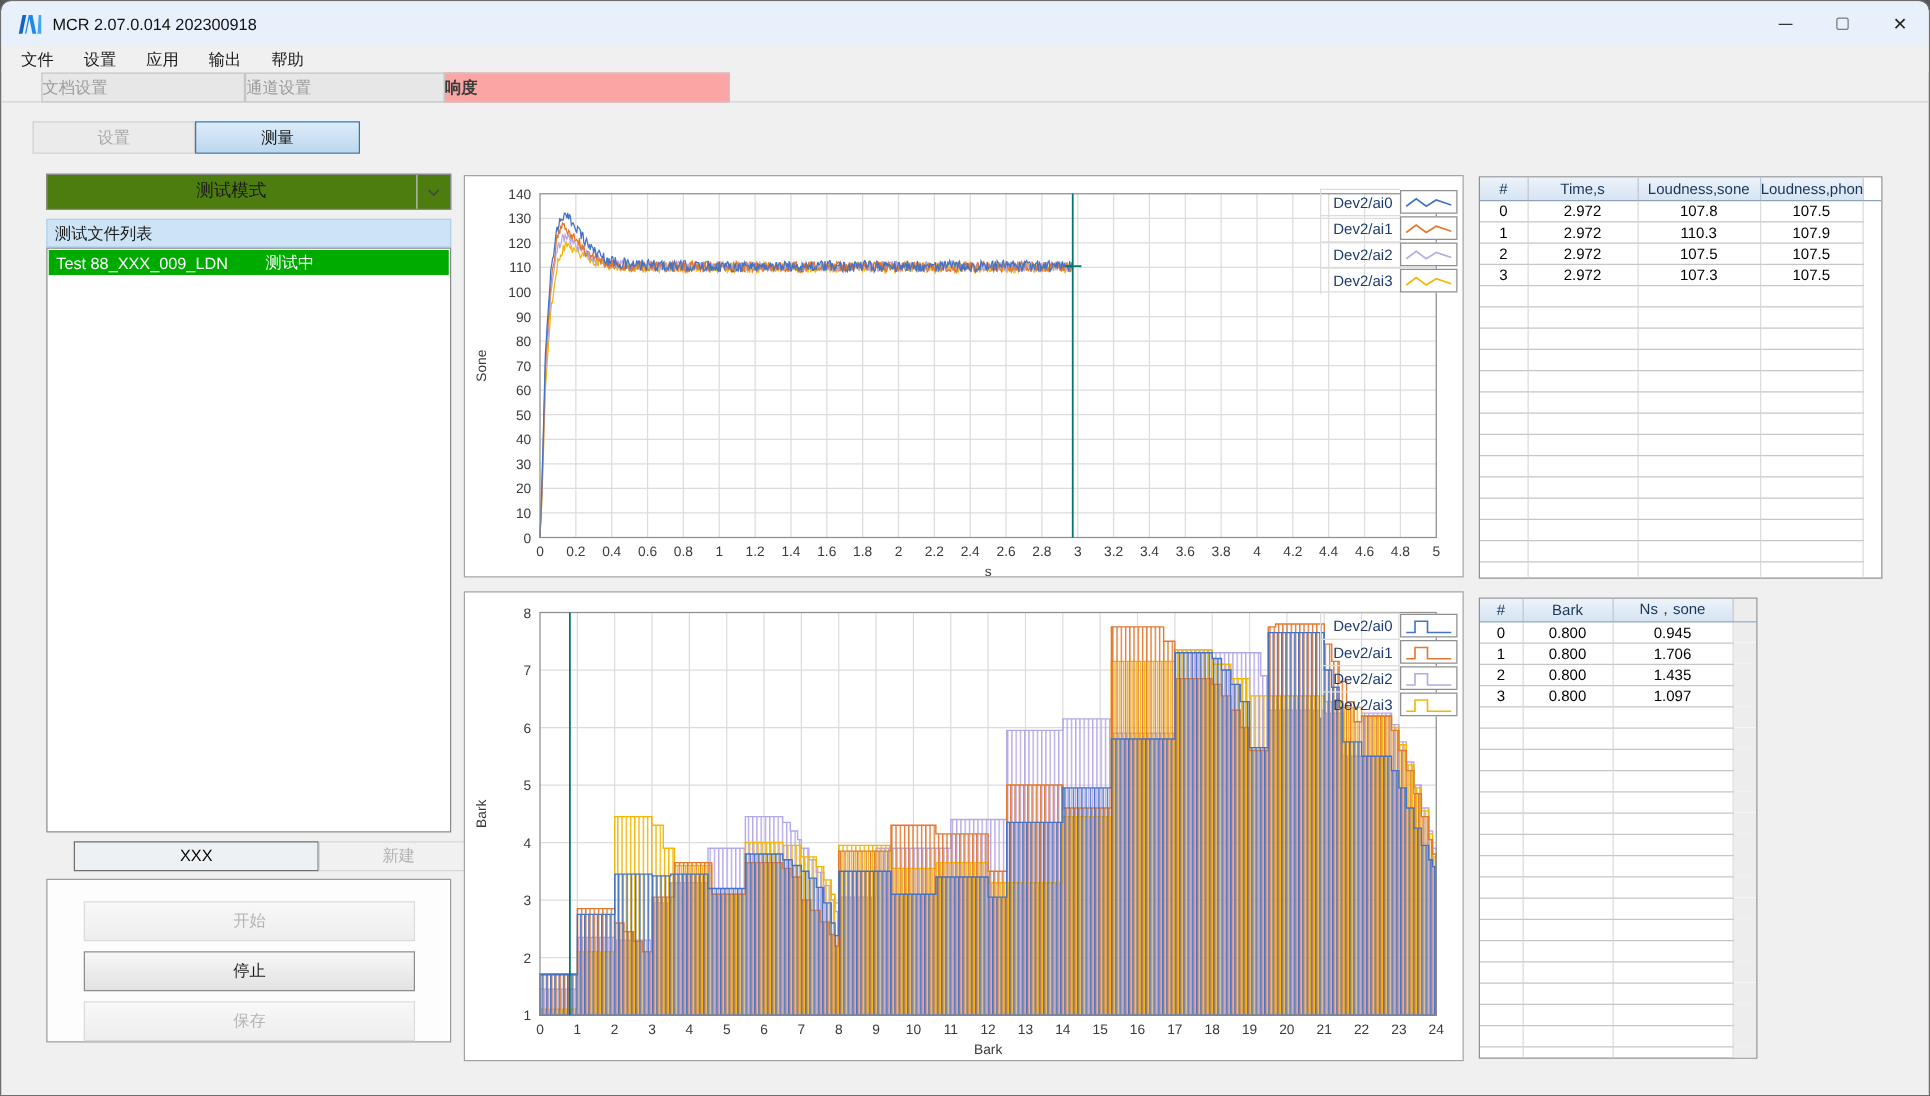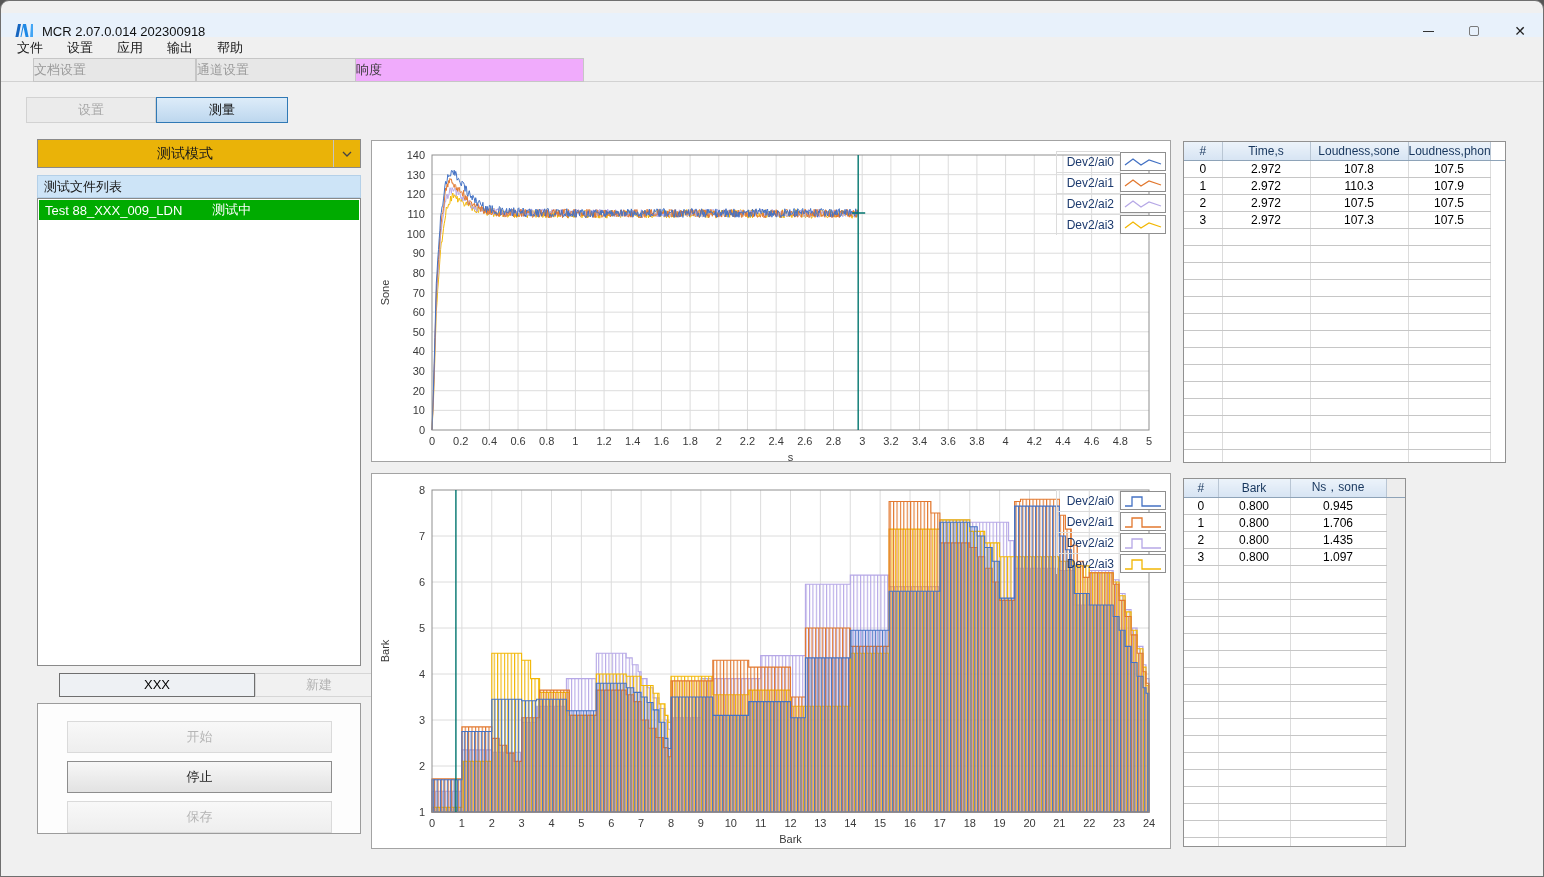--- a/index.html
+++ b/index.html
@@ -1,49 +1,49 @@
 <!DOCTYPE html>
 <html><head>
 <meta charset="utf-8">
 <style>
   *{box-sizing:border-box;margin:0;padding:0}
   html,body{width:1544px;height:877px;overflow:hidden;background:#565656;
     font-family:"Liberation Sans","DejaVu Sans",sans-serif;color:#1a1a1a;}
   #window{position:absolute;left:0;top:0;width:1544px;height:877px;background:#f0f0f0;
     border:1px solid #6f6f6f;border-radius:9px 9px 0 0;overflow:hidden;}
   
-  .titlebar{position:absolute;left:0;top:12px;width:100%;height:36px;background:#e8f1fb;
+  .titlebar{position:absolute;left:0;top:0;width:100%;height:36px;background:#e8f1fb;
     display:flex;align-items:center;}
   .app-icon{margin-left:13px;width:20px;height:17px;flex:0 0 auto;}
   .title-text{margin-left:8px;font-size:13px;color:#111;}
   .win-btns{margin-left:auto;display:flex;height:100%;}
   .win-btn{width:46px;height:100%;display:flex;align-items:center;justify-content:center;}
   .glyph-min{width:11px;height:1px;background:#333;}
   .glyph-max{width:10px;height:10px;border:1px solid #7a7a7a;border-radius:2px;}
   .glyph-close{font-size:14px;color:#222;line-height:1;}
   
   .menubar{position:absolute;left:0;top:36px;width:100%;height:21px;background:#f0f0f0;
     display:flex;align-items:center;padding-left:4px;}
   .menu-item{padding:0 12px;font-size:13px;height:21px;line-height:21px;}
   
   .tabbar{position:absolute;left:0;top:57px;width:100%;height:24px;border-bottom:1px solid #d2d2d2;}
   .tab{position:absolute;top:0;height:24px;line-height:22px;text-align:left;font-size:13px;
     background:#e7e7e7;border:1px solid #c6c6c6;color:#9b9b9b;margin-left:32px;}
-  .tab.active{background:#f0abfc;color:#3c3c3c;}
+  .tab.active{background:#fca5a5;color:#3c3c3c;font-weight:bold;}
   #tab-0{left:0;width:163px}
   #tab-1{left:163px;width:179px}
   #tab-2{left:322px;width:229px}
   
   .subtab{position:absolute;text-align:center;font-size:13px;}
   #btn-settings{left:25px;top:96px;width:130px;height:26px;line-height:24px;
     background:#ebebeb;border:1px solid #d2d2d2;color:#a8a8a8;}
   #btn-measure{left:155px;top:96px;width:132px;height:26px;line-height:24px;
     background:linear-gradient(#ddecf9,#bdd7ee);border:1px solid #3079b5;color:#111;}
   
-  .combo{position:absolute;left:36px;top:138px;width:324px;height:29px;background:#eab308;
+  .combo{position:absolute;left:36px;top:138px;width:324px;height:29px;background:#4d7c0f;
     border:1px solid #8a8a8a;font-size:14px;font-family:Liberation Serif, serif;}
   .combo-text{position:absolute;left:0;top:0;right:28px;height:27px;line-height:27px;text-align:center;}
   .combo-arrow{position:absolute;right:0;top:0;width:27px;height:27px;border-left:1px solid #c4c4c4;
     display:flex;align-items:center;justify-content:center;}
   .list-header{position:absolute;left:36px;top:174px;width:324px;height:23px;background:#cde4f7;
     border:1px solid #b4d0e8;font-size:13px;line-height:21px;padding-left:6px;}
   .listbox{position:absolute;left:36px;top:197px;width:324px;height:468px;background:#fff;
     border:1px solid #8a8a8a;overflow:hidden;text-align:center;}
   .list-item{margin:1px;height:20px;color:#fff;font-size:13px;display:flex;align-items:center;padding:0 6px;}
   .list-item .status{margin-left:30px;}

